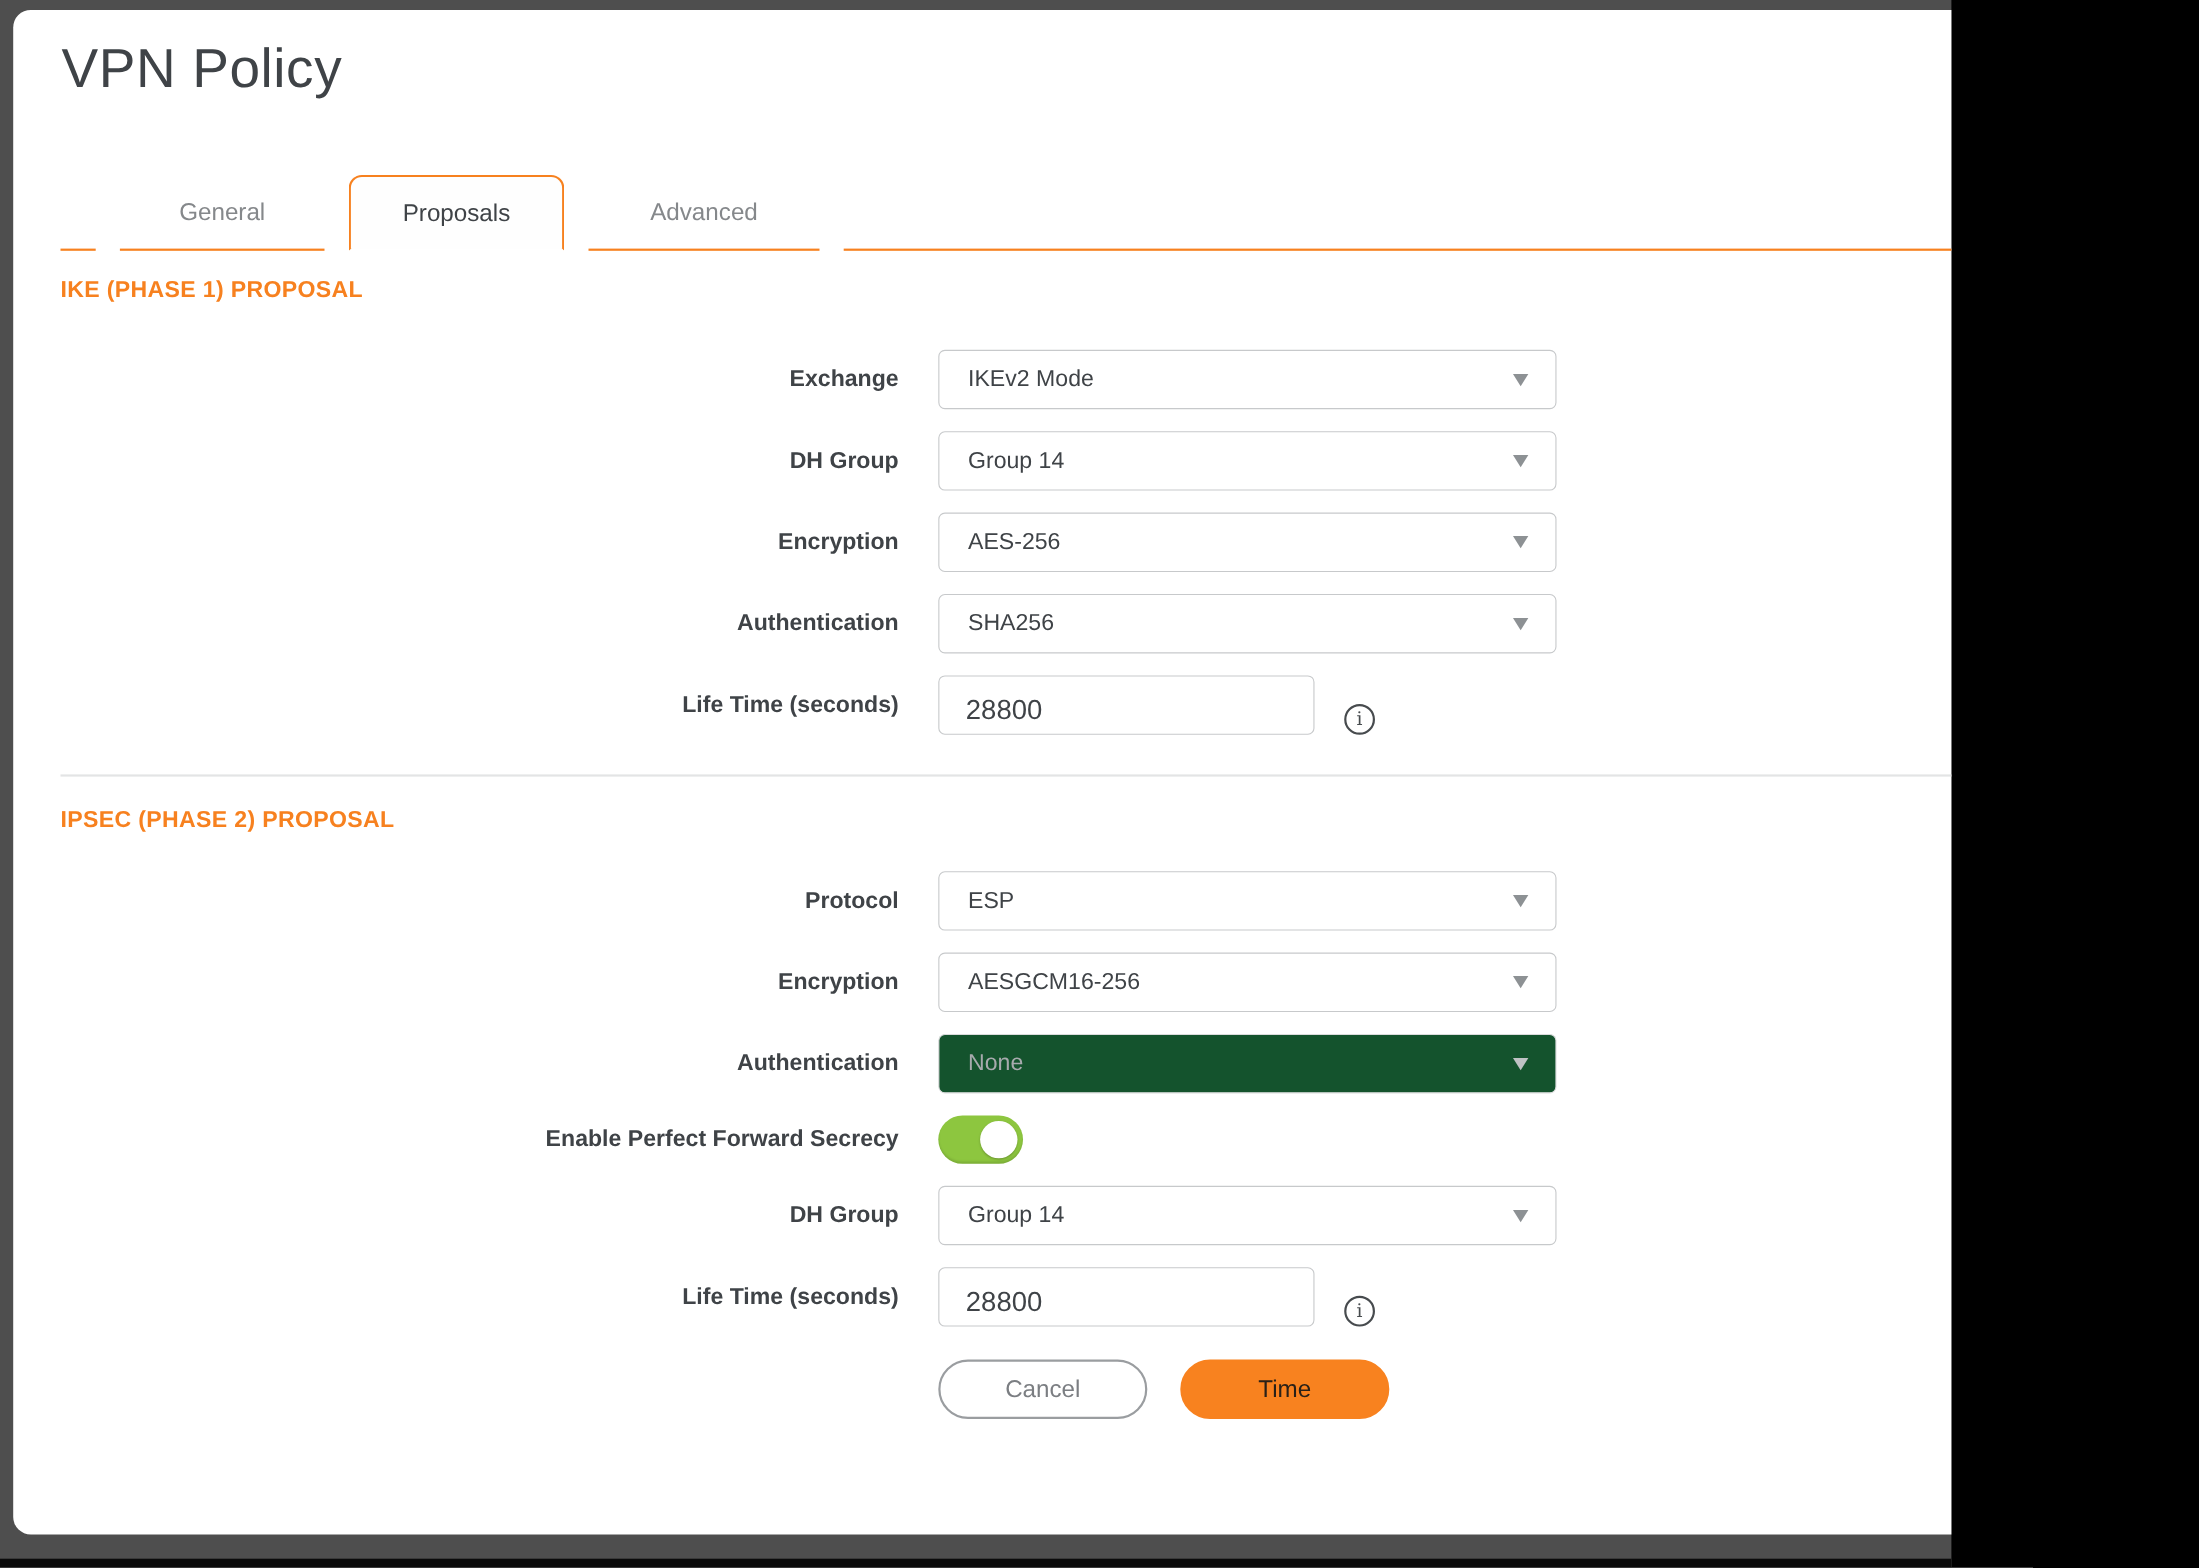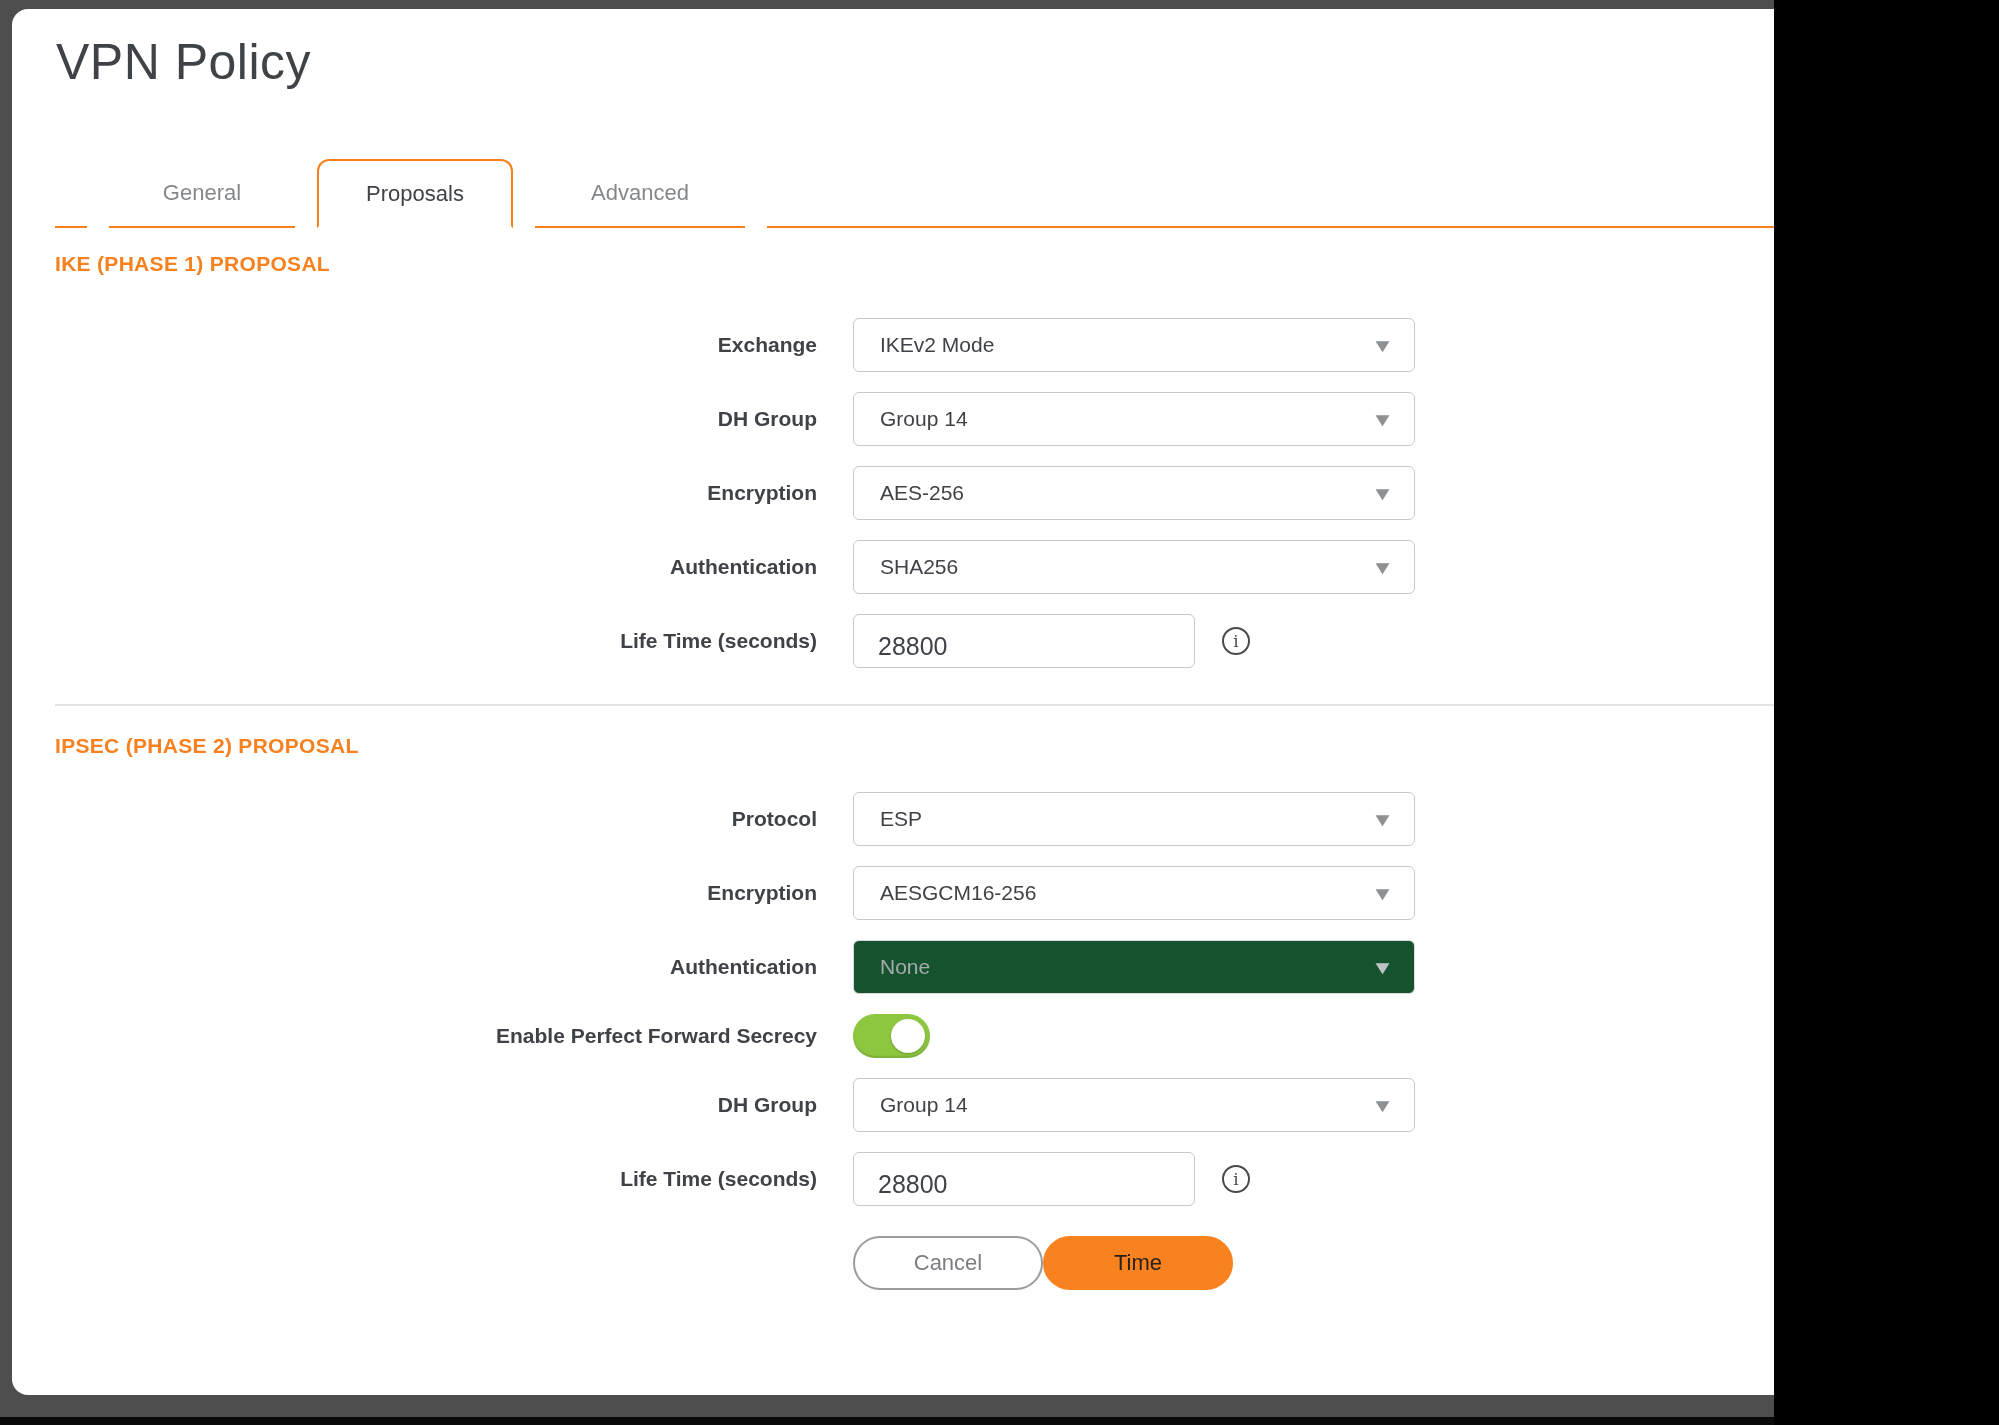--- a/index.html
+++ b/index.html
@@ -65,21 +65,21 @@
     font-size:21px;font-weight:bold;color:var(--orange);letter-spacing:.3px;
   }
   .section-heading.second{margin-top:28px;margin-bottom:34px;}
   .divider{height:2px;background:#e3e4e5;margin:36px 51px 0 43px;}
 
   .row{display:flex;align-items:center;margin-bottom:20px;}
   .row .lbl{
     width:805px;text-align:right;flex:none;
     font-size:21px;font-weight:bold;color:var(--dark-text);
   }
-  .ctrl{margin-left:36px;display:flex;align-items:center;}
+  .ctrl{margin-left:36px;display:flex;align-items:flex-end;}
 
   .select{
     position:relative;width:562px;height:54px;
     border:1px solid var(--border-gray);border-radius:6px;background:#fff;
     display:flex;align-items:center;padding-left:26px;cursor:pointer;
   }
   .select .sel-val{font-size:21px;color:var(--dark-text);}
   .select .caret{
     position:absolute;right:22px;top:50%;transform:translateY(-50%) scaleX(1.25);
     font-size:19px;color:#8d9194;line-height:1;
@@ -102,21 +102,21 @@
   .toggle{
     width:77px;height:44px;border-radius:22px;background:#8dc63f;
     position:relative;cursor:pointer;box-shadow:inset 0 -2px 2px rgba(0,0,0,.12);
   }
   .toggle .knob{
     position:absolute;right:5px;top:5px;width:34px;height:34px;border-radius:50%;
     background:#ffffff;box-shadow:0 1px 2px rgba(0,0,0,.25);
   }
 
   
-  .footer{display:flex;margin:30px 0 0 841px;gap:0;}
+  .footer{display:flex;margin:30px 0 0 841px;gap:30px;}
   .btn{
     height:54px;border-radius:28px;display:flex;align-items:center;justify-content:center;
     font-size:22px;cursor:pointer;user-select:none;
   }
   .btn.cancel{
     width:190px;background:#fff;border:2px solid #9a9da0;color:#7b7e82;
   }
   .btn.save{
     width:190px;background:#f8821f;border:2px solid #f8821f;color:#2a2118;
   }

